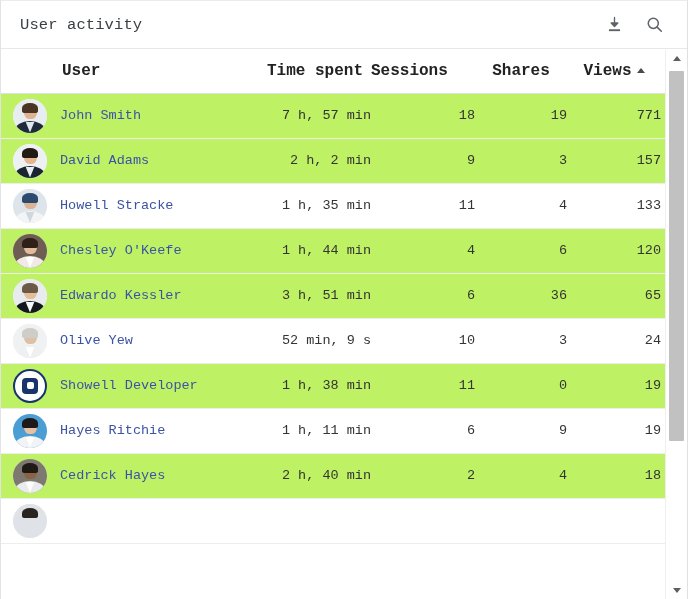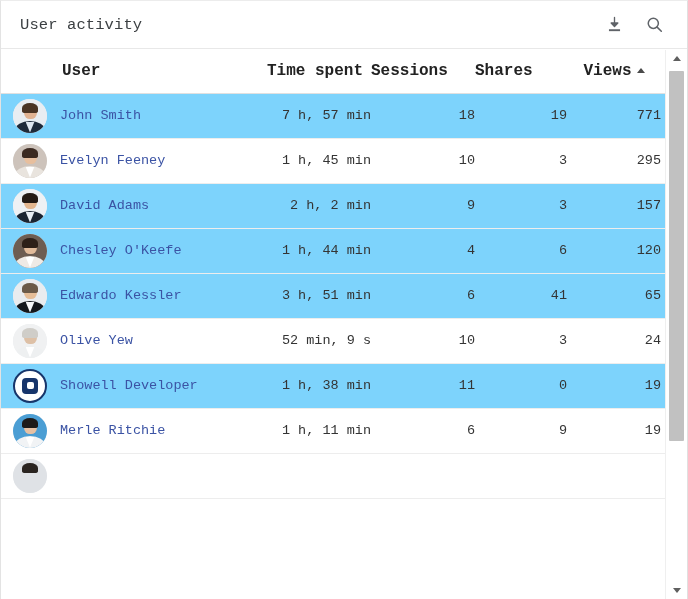--- a/index.html
+++ b/index.html
@@ -89,35 +89,35 @@
     color: #222222;
     background: #ffffff;
     padding: 0;
     vertical-align: middle;
     border-bottom: 1px solid #e0e0e0;
     white-space: nowrap;
   }
   th.col-user      { width: 258px; text-align: left; padding-left: 61px; }
   th.col-time      { width: 112px; text-align: center; }
   th.col-sessions  { width: 104px; text-align: left; }
-  th.col-shares    { width: 92px;  text-align: left; }
+  th.col-shares    { width: 92px;  text-align: center; }
   th.col-views     { width: 100px; text-align: center; padding-right: 6px; }
 
   .sort-caret {
     display: inline-block;
     margin-left: 5px;
     width: 0; height: 0;
     border-left: 4.5px solid transparent;
     border-right: 4.5px solid transparent;
     border-bottom: 5px solid #4a4a4a;
     vertical-align: 2px;
   }
 
   tbody tr { height: 45px; }
-  tbody tr.odd  { background: #7dd3fc; }
+  tbody tr.odd  { background: #bef264; }
   tbody tr.even { background: #ffffff; }
   tbody td {
     border-bottom: 1px solid #ededed;
     font-size: 13.5px;
     color: #343434;
     padding: 0;
     vertical-align: middle;
     white-space: nowrap;
   }
   td.c-user { text-align: left; padding-left: 12px; }
@@ -310,56 +310,56 @@
                     <div class="hair" style="background: rgb(74, 52, 36);"></div>
                   </div>
                   <span class="user-name">John Smith</span>
                 </div>
               </td>
               <td class="c-time">7 h, 57 min</td>
               <td class="c-sessions">18</td>
               <td class="c-shares">19</td>
               <td class="c-views">771</td>
             </tr>
-            <tr class="even">
-              <td class="c-user">
-                <div class="user-cell">
-                  <div class="avatar">
-                    <div class="bg" style="background: rgb(205, 195, 187);"></div>
-                    <div class="body" style="background: rgb(233, 228, 222);"></div>
-                    <div class="collar" style="background: rgb(255, 255, 255);"></div>
-                    <div class="head" style="background: rgb(231, 191, 158);"></div>
-                    <div class="hair" style="background: rgb(59, 42, 33);"></div>
-                  </div>
-                  <span class="user-name">Evelyn Feeney</span>
-                </div>
-              </td>
-              <td class="c-time">1 h, 45 min</td>
-              <td class="c-sessions">10</td>
-              <td class="c-shares">3</td>
-              <td class="c-views">295</td>
-            </tr>
             <tr class="odd">
               <td class="c-user">
                 <div class="user-cell">
                   <div class="avatar">
                     <div class="bg" style="background: rgb(238, 241, 244);"></div>
                     <div class="body" style="background: rgb(27, 36, 49);"></div>
                     <div class="collar" style="background: rgb(232, 237, 243);"></div>
                     <div class="head" style="background: rgb(227, 182, 143);"></div>
                     <div class="hair" style="background: rgb(36, 26, 20);"></div>
                   </div>
                   <span class="user-name">David Adams</span>
                 </div>
               </td>
               <td class="c-time">2 h, 2 min</td>
               <td class="c-sessions">9</td>
               <td class="c-shares">3</td>
               <td class="c-views">157</td>
             </tr>
+            <tr class="even">
+              <td class="c-user">
+                <div class="user-cell">
+                  <div class="avatar">
+                    <div class="bg" style="background: rgb(221, 228, 234);"></div>
+                    <div class="body" style="background: rgb(242, 244, 246);"></div>
+                    <div class="collar" style="background: rgb(207, 215, 223);"></div>
+                    <div class="head" style="background: rgb(220, 180, 147);"></div>
+                    <div class="hair" style="background: rgb(43, 74, 110);"></div>
+                  </div>
+                  <span class="user-name">Howell Stracke</span>
+                </div>
+              </td>
+              <td class="c-time">1 h, 35 min</td>
+              <td class="c-sessions">11</td>
+              <td class="c-shares">4</td>
+              <td class="c-views">133</td>
+            </tr>
             <tr class="odd">
               <td class="c-user">
                 <div class="user-cell">
                   <div class="avatar">
                     <div class="bg" style="background: rgb(109, 93, 82);"></div>
                     <div class="body" style="background: rgb(239, 234, 229);"></div>
                     <div class="collar" style="background: rgb(255, 255, 255);"></div>
                     <div class="head" style="background: rgb(226, 187, 154);"></div>
                     <div class="hair" style="background: rgb(46, 32, 24);"></div>
                   </div>
@@ -379,21 +379,21 @@
                     <div class="body" style="background: rgb(20, 23, 28);"></div>
                     <div class="collar" style="background: rgb(246, 247, 248);"></div>
                     <div class="head" style="background: rgb(229, 189, 151);"></div>
                     <div class="hair" style="background: rgb(107, 90, 72);"></div>
                   </div>
                   <span class="user-name">Edwardo Kessler</span>
                 </div>
               </td>
               <td class="c-time">3 h, 51 min</td>
               <td class="c-sessions">6</td>
-              <td class="c-shares">41</td>
+              <td class="c-shares">36</td>
               <td class="c-views">65</td>
             </tr>
             <tr class="even">
               <td class="c-user">
                 <div class="user-cell">
                   <div class="avatar">
                     <div class="bg" style="background: rgb(240, 241, 242);"></div>
                     <div class="body" style="background: rgb(238, 240, 241);"></div>
                     <div class="collar" style="background: rgb(255, 255, 255);"></div>
                     <div class="head" style="background: rgb(221, 192, 166);"></div>
@@ -424,27 +424,45 @@
             <tr class="even">
               <td class="c-user">
                 <div class="user-cell">
                   <div class="avatar">
                     <div class="bg" style="background: rgb(75, 158, 212);"></div>
                     <div class="body" style="background: rgb(241, 243, 245);"></div>
                     <div class="collar" style="background: rgb(255, 255, 255);"></div>
                     <div class="head" style="background: rgb(230, 193, 164);"></div>
                     <div class="hair" style="background: rgb(29, 26, 25);"></div>
                   </div>
-                  <span class="user-name">Merle Ritchie</span>
+                  <span class="user-name">Hayes Ritchie</span>
                 </div>
               </td>
               <td class="c-time">1 h, 11 min</td>
               <td class="c-sessions">6</td>
               <td class="c-shares">9</td>
               <td class="c-views">19</td>
+            </tr>
+            <tr class="odd">
+              <td class="c-user">
+                <div class="user-cell">
+                  <div class="avatar">
+                    <div class="bg" style="background: rgb(125, 120, 112);"></div>
+                    <div class="body" style="background: rgb(233, 235, 238);"></div>
+                    <div class="collar" style="background: rgb(255, 255, 255);"></div>
+                    <div class="head" style="background: rgb(138, 98, 69);"></div>
+                    <div class="hair" style="background: rgb(32, 26, 22);"></div>
+                  </div>
+                  <span class="user-name">Cedrick Hayes</span>
+                </div>
+              </td>
+              <td class="c-time">2 h, 40 min</td>
+              <td class="c-sessions">2</td>
+              <td class="c-shares">4</td>
+              <td class="c-views">18</td>
             </tr>
             <tr class="even">
               <td class="c-user">
                 <div class="user-cell">
                   <div class="avatar">
                     <div class="bg" style="background: rgb(223, 226, 230);"></div>
                     <div class="hair" style="background: rgb(42, 36, 32);"></div>
                   </div>
                   <span class="user-name"></span>
                 </div>

